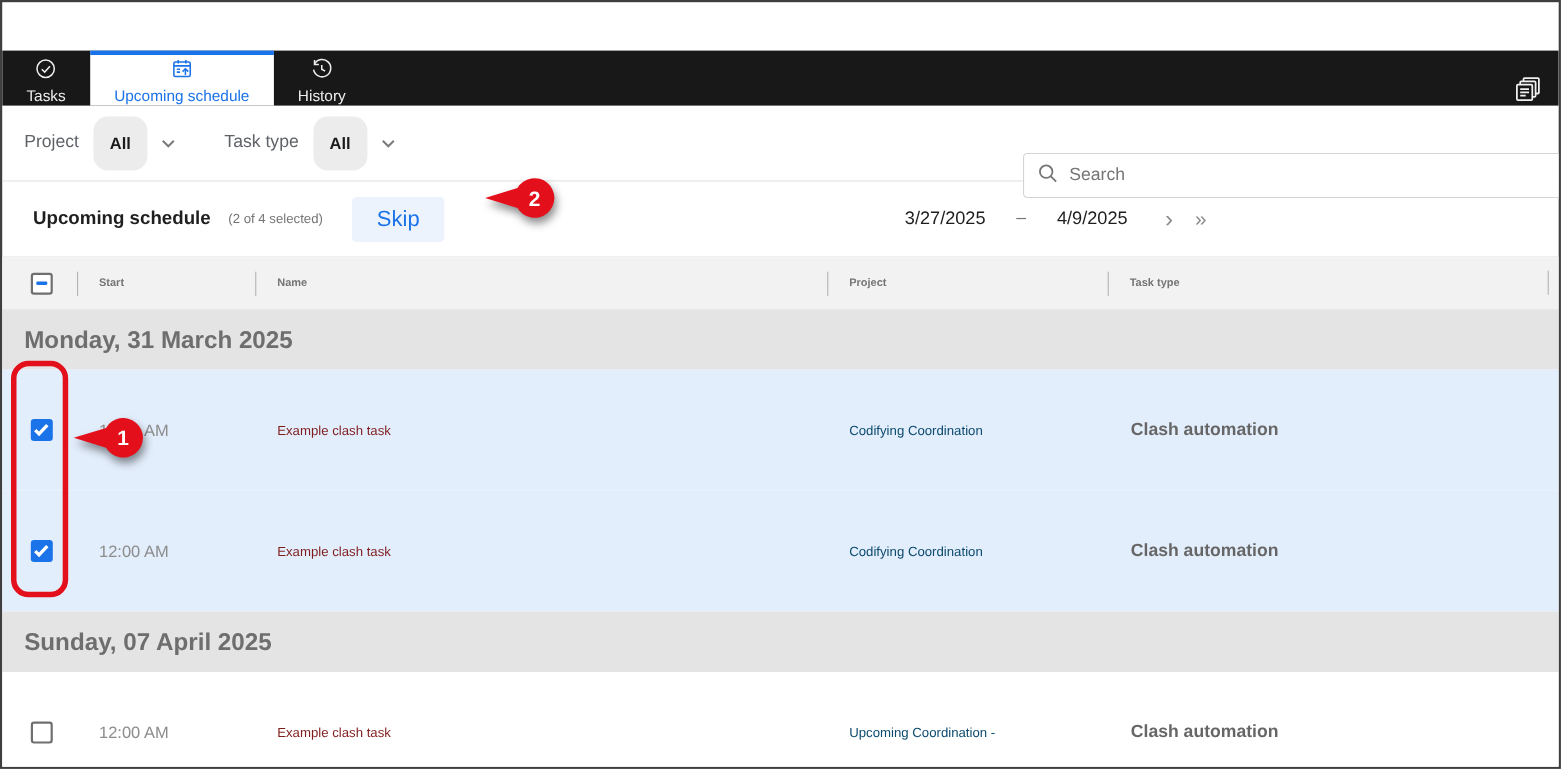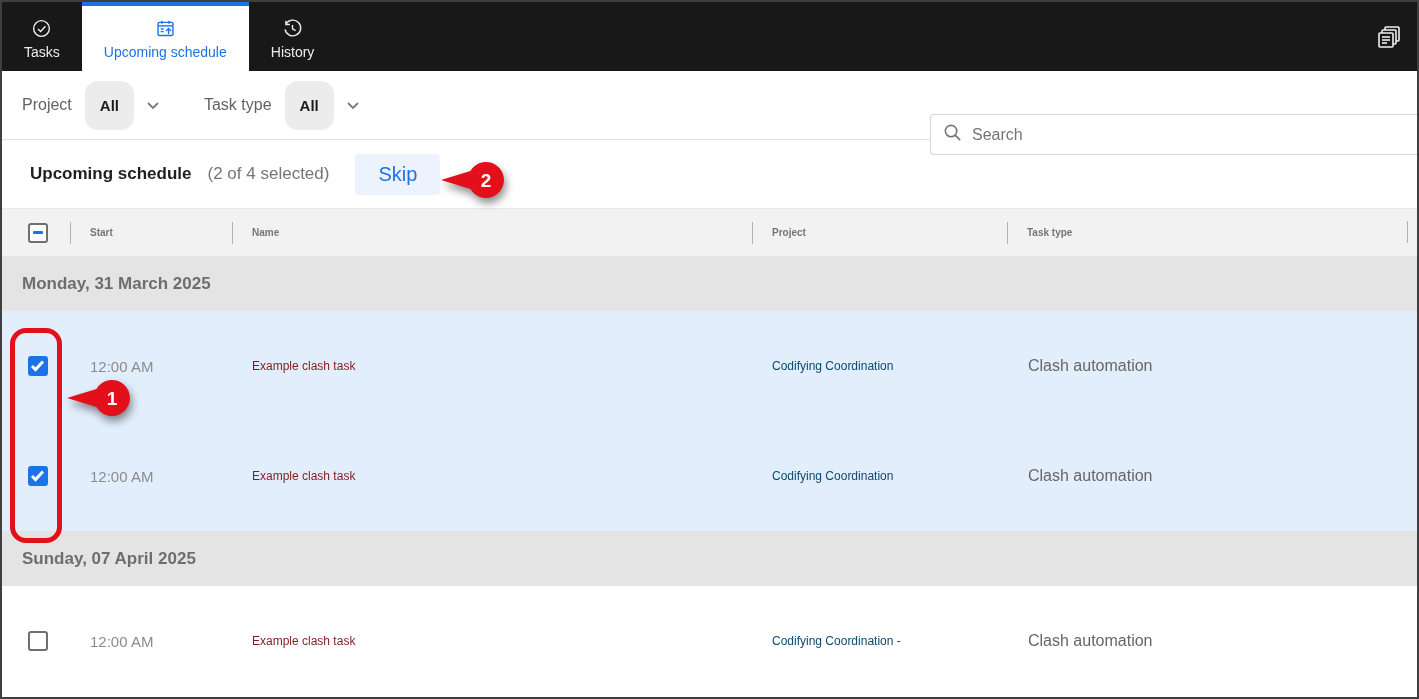--- a/index.html
+++ b/index.html
@@ -11,21 +11,21 @@
     --dark-bar:#181818;
   }
   *{box-sizing:border-box;margin:0;padding:0;}
   body{font-family:"Liberation Sans","DejaVu Sans",sans-serif;background:#fff;}
   .panel{
     position:relative;width:1419px;height:699px;
     border:2px solid #3f3f3f;background:#fff;overflow:hidden;
   }
 
   
-  .tabbar{height:69px;background:var(--dark-bar);display:flex;align-items:stretch;position:relative;}
+  .tabbar{height:50px;background:var(--dark-bar);display:flex;align-items:stretch;position:relative;margin-top:44px;}
   .tab{display:flex;flex-direction:column;align-items:center;justify-content:center;
        gap:5px;padding:4px 22px 0 22px;color:#ededed;font-size:14px;cursor:pointer;}
   .tab .ticon{width:22px;height:22px;display:flex;align-items:center;justify-content:center;}
   .tab.active{background:#fff;color:var(--accent);border-top:4px solid var(--accent);padding-top:0;}
   .tab.active svg{stroke:var(--accent);}
   .tab svg{stroke:#ededed;fill:none;stroke-width:1.6;}
   .topbar-right{position:absolute;right:12px;top:22px;width:30px;height:30px;cursor:pointer;}
   .topbar-right svg{stroke:#f0f0f0;fill:none;stroke-width:1.6;}
 
   
@@ -38,21 +38,21 @@
   .search{position:absolute;right:0;top:15px;width:487px;height:41px;border:1px solid #d4d4d4;
           border-radius:4px 0 0 4px;border-right:none;display:flex;align-items:center;padding:0 12px;background:#fff;margin-top:28px;}
   .search svg{stroke:#757575;fill:none;stroke-width:1.7;flex:0 0 auto;}
   .search input{border:none;outline:none;font-size:16px;margin-left:10px;width:100%;color:#222;
                 font-family:"Liberation Sans","DejaVu Sans",sans-serif;}
   .search input::placeholder{color:#757575;}
 
   
   .actionbar{height:69px;display:flex;align-items:center;border-bottom:1px solid #e8e8e8;padding:0 20px 0 28px;}
   .abar-title{font-size:17px;font-weight:bold;color:#1f1f1f;}
-  .abar-sel{font-size:17px;color:#757575;margin-left:16px;}
+  .abar-sel{font-size:12px;color:#757575;margin-left:16px;}
   .skip-btn{margin-left:26px;background:#edf3fc;color:var(--accent);font-size:20px;border:none;
             border-radius:4px;padding:9px 23px;cursor:pointer;font-family:inherit;}
   .daterange{margin-left:auto;display:flex;align-items:center;gap:0;margin-right:300px;}
   .date-txt{font-size:16.5px;color:#1e1e1e;cursor:pointer;}
   .date-sep{font-size:16px;color:#757575;margin:0 28px;}
   .nav-next{font-size:22px;color:#8a8a8a;margin-left:34px;cursor:pointer;line-height:1;}
   .nav-last{font-size:19px;color:#8a8a8a;margin-left:20px;cursor:pointer;line-height:1;}
 
   
   .grid-cols{display:grid;grid-template-columns:68px 162px 520px 255px 1fr;align-items:center;}
@@ -62,28 +62,28 @@
   .th-end{position:absolute;right:9px;top:12px;width:1px;height:22px;background:#b3b3b3;}
   .cb-cell{padding-left:26px;}
   .checkbox{width:20px;height:20px;border-radius:3px;cursor:pointer;position:relative;display:block;}
   .cb-unchecked{background:#fff;border:2px solid #6f6f6f;}
   .cb-checked{background:var(--accent);}
   .cb-checked svg{position:absolute;left:2px;top:3px;stroke:#fff;fill:none;stroke-width:3;}
   .cb-indet{background:#fff;border:2px solid #6f6f6f;}
   .cb-indet::after{content:"";position:absolute;left:3px;top:6.5px;width:10px;height:3px;background:var(--accent);border-radius:1px;}
 
   .group-row{height:55px;background:var(--group-bg);display:flex;align-items:center;padding-left:20px;}
-  .group-date{font-size:17px;font-weight:bold;color:#6e6e6e;}
+  .group-date{font-size:22px;font-weight:bold;color:#6e6e6e;}
 
   .data-row{height:110px;background:#fff;}
   .data-row.selected{background:var(--row-selected);}
   .cell-start{font-size:15px;color:#8c8c8c;padding-left:20px;}
   .cell-name{font-size:12px;color:#7f1d1d;padding-left:20px;}
   .cell-project{font-size:12px;color:#0c4a6e;padding-left:20px;}
-  .cell-task{font-size:16px;color:#666;padding-left:21px;}
+  .cell-task{font-size:16px;color:#666;padding-left:21px;font-weight:bold;}
 
   
   .annot-rect{position:absolute;left:8px;top:326px;width:52px;height:215px;
               border:5px solid var(--annot);border-radius:16px;pointer-events:none;z-index:5;}
   .annot-arrow{position:absolute;width:70px;height:40px;z-index:6;pointer-events:none;
                filter:drop-shadow(2px 5px 4px rgba(0,0,0,.45));}
   .annot-arrow svg{overflow:visible;}
   .annot-arrow text{font-family:"Liberation Sans",sans-serif;font-size:19px;font-weight:bold;fill:#fff;}
   .arrow1{left:64px;top:377px;}
   .arrow2{left:438px;top:159px;}
@@ -164,20 +164,27 @@
           </svg>
       </span>
       <input type="text" placeholder="Search" style="">
     </div>
   </div>
 
   <div class="actionbar">
     <span class="abar-title">Upcoming schedule</span>
     <span class="abar-sel">(2 of 4 selected)</span>
     <button class="skip-btn">Skip</button>
+    <div class="daterange">
+      <span class="date-txt">3/27/2025</span>
+      <span class="date-sep">–</span>
+      <span class="date-txt">4/9/2025</span>
+      <span class="nav-next">›</span>
+      <span class="nav-last">»</span>
+    </div>
   </div>
 
   <div class="thead grid-cols">
     <div class="cb-cell">
       <span class="checkbox cb-indet"></span>
     </div>
     <div class="th">Start</div>
     <div class="th">Name</div>
     <div class="th">Project</div>
     <div class="th">Task type</div>
@@ -217,21 +224,21 @@
 
   <div class="group-row">
     <span class="group-date">Sunday, 07 April 2025</span>
   </div>
   <div class="data-row grid-cols">
     <div class="cb-cell">
         <span class="checkbox cb-unchecked"></span>
       </div>
     <div class="cell-start">12:00 AM</div>
     <div class="cell-name">Example clash task</div>
-    <div class="cell-project">Codifying Coordination -</div>
+    <div class="cell-project">Upcoming Coordination -</div>
     <div class="cell-task">Clash automation</div>
   </div>
 
   <div class="annot-rect"></div>
   <div class="annot-arrow arrow1">
     <svg width="70" height="40" viewBox="0 0 70 40">
       <path d="M1,19 L30.4,10 A18,18 0 1 1 30.4,28 Z" fill="#e3101c"></path>
       <text x="46" y="26" text-anchor="middle">1</text>
     </svg>
   </div>

